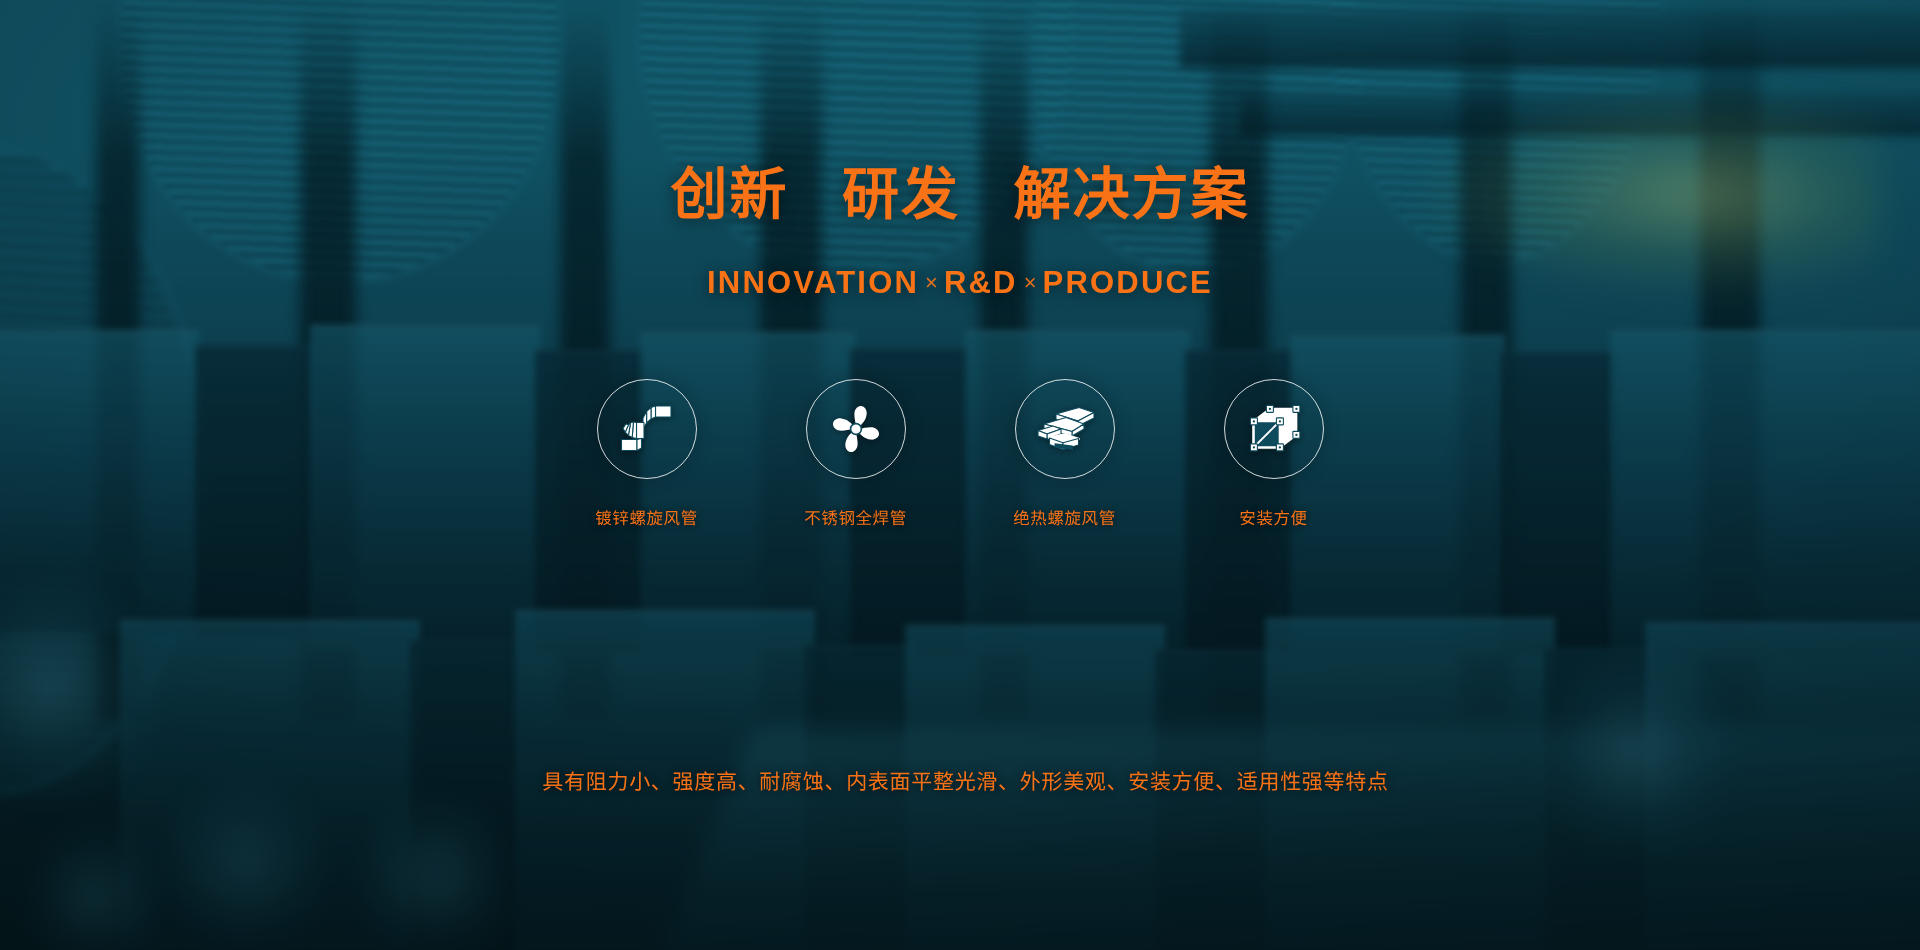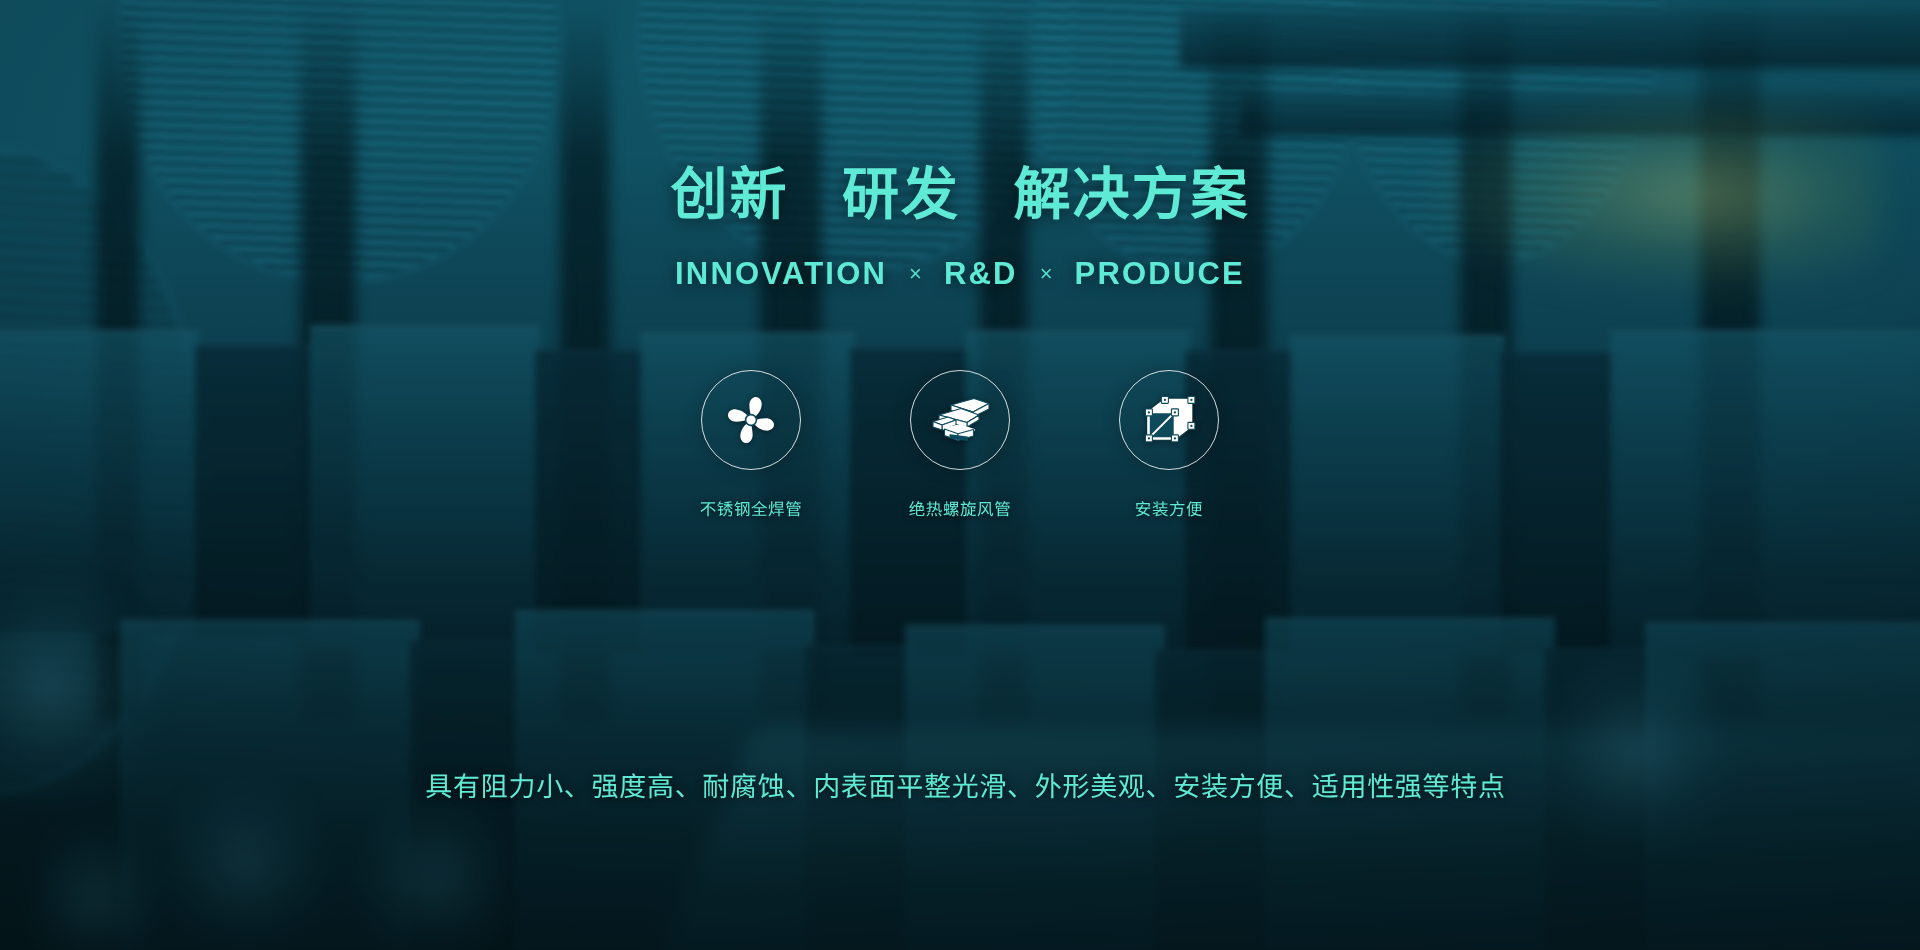--- a/index.html
+++ b/index.html
@@ -143,38 +143,38 @@
     mix-blend-mode: screen;
   }
 
   
   .content {
     position: absolute;
     inset: 0;
     display: flex;
     flex-direction: column;
     align-items: center;
-    color: #5eead4;
+    color: #f97316;
   }
 
   .title-zh {
     margin-top: 166px;
     font-size: 57px;
     font-weight: 700;
     letter-spacing: 2px;
     line-height: 1;
     text-shadow: 0 2px 16px rgba(0,0,0,0.55);
     white-space: pre;
   }
 
   .subtitle-en {
-    margin-top: 33px;
+    margin-top: 42px;
     display: flex;
     align-items: center;
-    gap: 22px;
+    gap: 6px;
     font-size: 31px;
     font-weight: 700;
     letter-spacing: 2.2px;
     text-shadow: 0 2px 14px rgba(0,0,0,0.5);
   }
   .subtitle-en .xmark {
     font-size: 22px;
     font-weight: 400;
     opacity: 0.92;
     letter-spacing: 0;
@@ -216,21 +216,21 @@
     white-space: nowrap;
     text-shadow: 0 1px 7px rgba(0,0,0,0.7);
   }
 
   .features {
     position: absolute;
     left: 11px;
     right: 0;
     top: 765px;
     text-align: center;
-    font-size: 27px;
+    font-size: 21px;
     letter-spacing: 0.7px;
     text-shadow: 0 1px 9px rgba(0,0,0,0.75);
   }
 </style>
 </head>
 <body>
 
 <div class="banner">
 
   <div class="bg-layer">
@@ -296,20 +296,42 @@
     <div class="subtitle-en">
       <span>INNOVATION</span>
       <span class="xmark">×</span>
       <span>R&amp;D</span>
       <span class="xmark">×</span>
       <span>PRODUCE</span>
     </div>
 
     <div class="products">
 
+      <div class="product">
+        <div class="circle">
+          <span>
+            <svg width="58" height="54" viewBox="0 0 58 54" fill="none">
+              <g fill="#ffffff" stroke="#0d4a5c" stroke-width="1.1" stroke-linejoin="round">
+                <rect x="37.5" y="4" width="15.5" height="11"></rect>
+                <path d="M37.5 4 L37.5 15 L33 17 L33 5.6 Z"></path>
+                <path d="M33 5.6 L33 17 L28.6 21 L28.6 9.4 Z"></path>
+                <path d="M28.6 9.4 L28.6 21 L25 26.5 L25 16 Z"></path>
+                <rect x="18.5" y="20.5" width="7.5" height="16"></rect>
+                <path d="M18.5 20.5 L18.5 36.5 L14.2 35.6 L15.4 20 Z"></path>
+                <path d="M15.4 20 L14.2 35.6 L10.4 33.4 L12.6 20.6 Z"></path>
+                <path d="M12.6 20.6 L10.4 33.4 L7.2 30.2 L10.6 22.6 Z"></path>
+                <path d="M10.6 22.6 L7.2 30.2 L5 26.4 L7.8 22 Z"></path>
+                <rect x="3.5" y="37.5" width="15.5" height="11"></rect>
+                <path d="M19 37.5 L19 48.5 L23.5 46 L23.5 36.4 Z"></path>
+              </g>
+            </svg>
+          </span>
+        </div>
+        <div class="product-label">镀锌螺旋风管</div>
+      </div>
 
 
       <div class="product">
         <div class="circle">
           <span>
             <svg width="54" height="54" viewBox="0 0 54 54" fill="none">
               <g fill="#ffffff">
                 <path d="M27 24.5 C26 17 23.5 10 27.8 5.8 C32.5 1.3 38.5 5.8 37.6 12.4
                          C36.9 17.9 33.3 22.4 29.5 24.8 Z"></path>
                 <path d="M29.5 27 C37 26 44 23.5 48.2 27.8 C52.7 32.5 48.2 38.5 41.6 37.6

